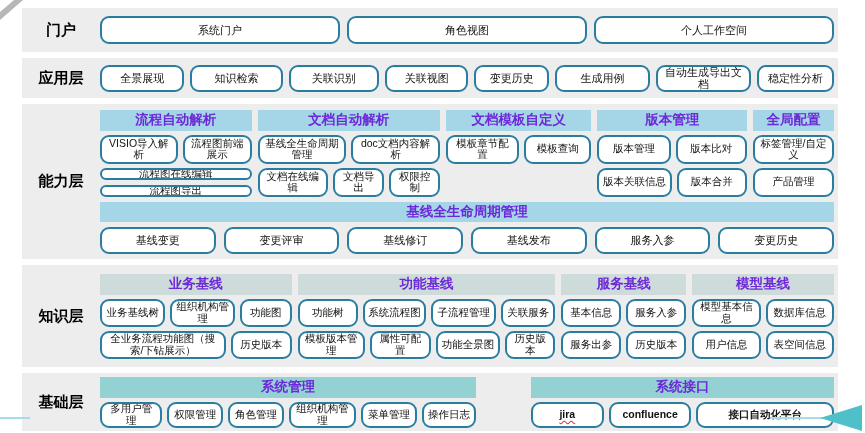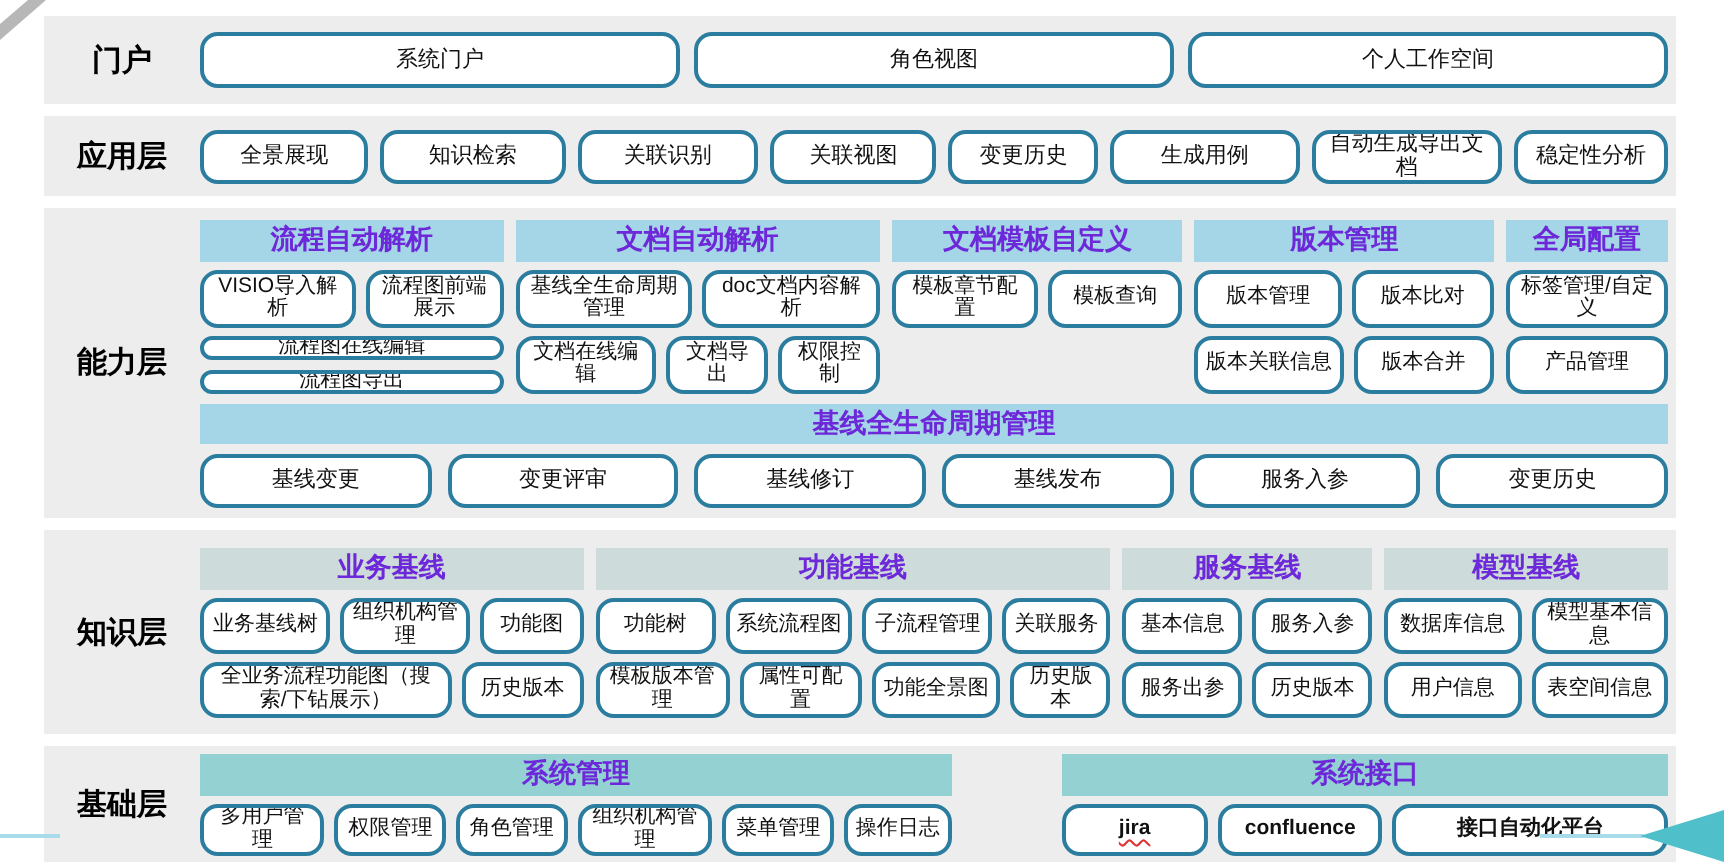--- a/index.html
+++ b/index.html
@@ -177,22 +177,22 @@
             </div>
             <div class="row" style="height:28px;">
               <div class="btn small" style="flex:1">服务出参</div>
               <div class="btn small" style="flex:1">历史版本</div>
             </div>
           </div>
 
           <div class="group" style="flex:142">
             <div class="group-header hdr-know">模型基线</div>
             <div class="row" style="height:28px;">
+              <div class="btn small" style="flex:1">模型基本信息</div>
               <div class="btn small" style="flex:1">数据库信息</div>
-              <div class="btn small" style="flex:1">模型基本信息</div>
             </div>
             <div class="row" style="height:28px;">
               <div class="btn small" style="flex:1">用户信息</div>
               <div class="btn small" style="flex:1">表空间信息</div>
             </div>
           </div>
         </div>
       </div>
     </div>
 

